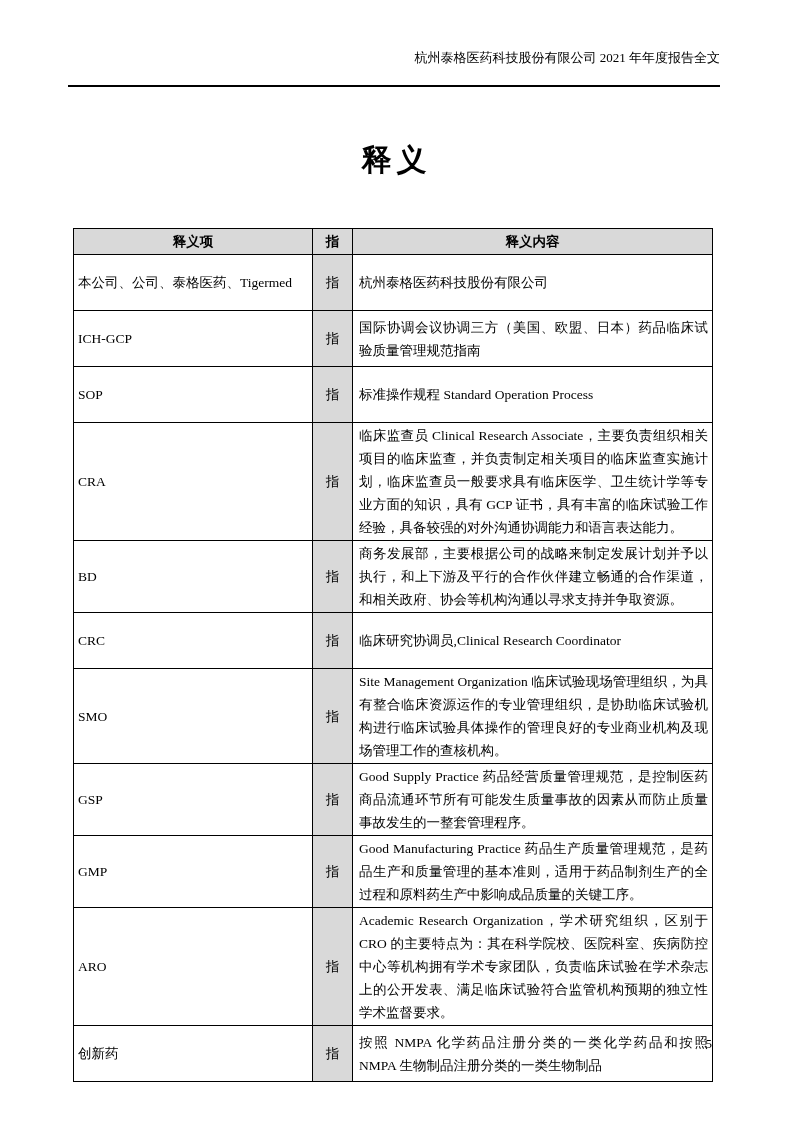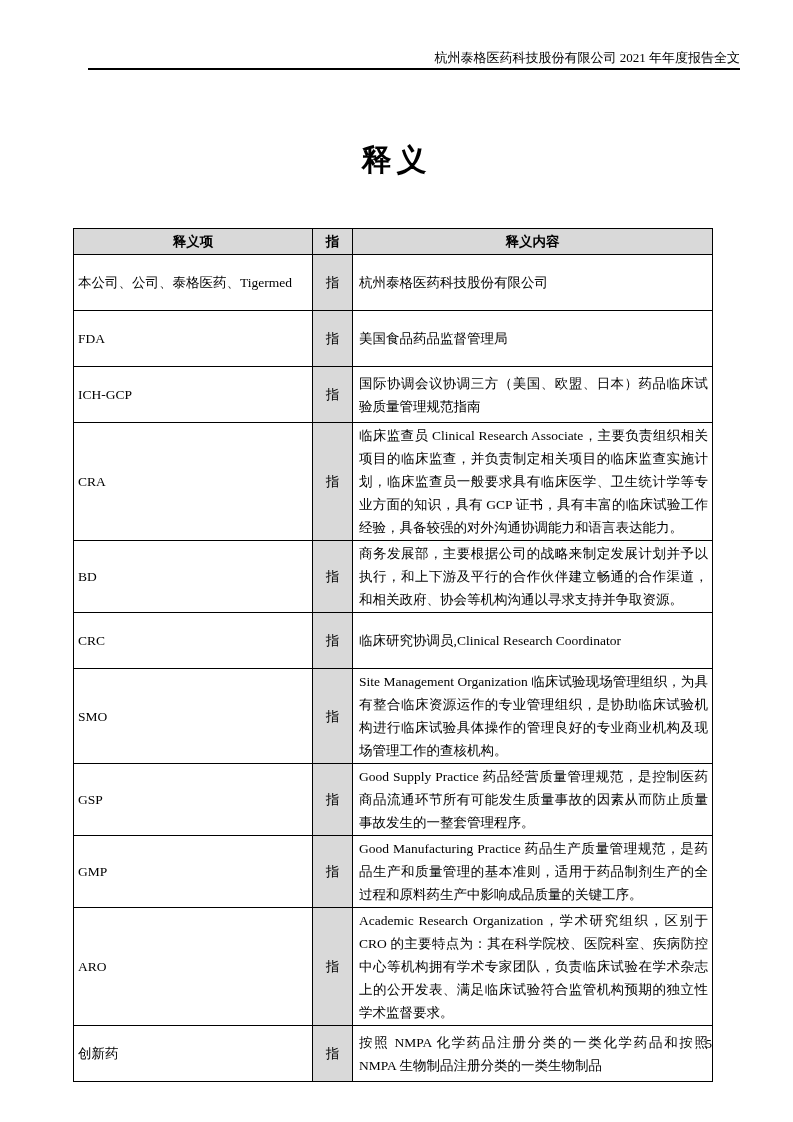--- a/index.html
+++ b/index.html
@@ -10,26 +10,26 @@
     width: 793px;
     height: 1122px;
     background: #ffffff;
     color: #000;
     overflow: hidden;
     margin: 0 auto;
   }
   .page-header {
     position: absolute;
     top: 48px;
-    left: 88px;
+    left: 68px;
     width: 652px;
     text-align: right;
     font-size: 13px;
     line-height: 20px;
-    padding-bottom: 0;
+    padding-bottom: 17px;
     border-bottom: 2px solid #000;
   }
   .doc-title {
     position: absolute;
     top: 140px;
     left: 0;
     width: 100%;
     text-align: center;
     font-size: 30px;
     font-weight: bold;
@@ -103,33 +103,33 @@
     </thead>
     <tbody>
   <tr>
     <td class="cell-term">本公司、公司、泰格医药、Tigermed</td>
     <td class="cell-means">指</td>
     <td class="cell-def">杭州泰格医药科技股份有限公司</td>
   </tr>
 
 
 
-  <tr>
-    <td class="cell-term">FDA</td>
-    <td class="cell-means">指</td>
-    <td class="cell-def">美国食品药品监督管理局</td>
-  </tr>
 
 
   <tr>
     <td class="cell-term">ICH-GCP</td>
     <td class="cell-means">指</td>
     <td class="cell-def">国际协调会议协调三方（美国、欧盟、日本）药品临床试验质量管理规范指南</td>
   </tr>
 
+  <tr>
+    <td class="cell-term">SOP</td>
+    <td class="cell-means">指</td>
+    <td class="cell-def">标准操作规程 Standard Operation Process</td>
+  </tr>
 
   <tr>
     <td class="cell-term">CRA</td>
     <td class="cell-means">指</td>
     <td class="cell-def">临床监查员 Clinical Research Associate，主要负责组织相关项目的临床监查，并负责制定相关项目的临床监查实施计划，临床监查员一般要求具有临床医学、卫生统计学等专业方面的知识，具有 GCP 证书，具有丰富的临床试验工作经验，具备较强的对外沟通协调能力和语言表达能力。</td>
   </tr>
 
   <tr>
     <td class="cell-term">BD</td>
     <td class="cell-means">指</td>

